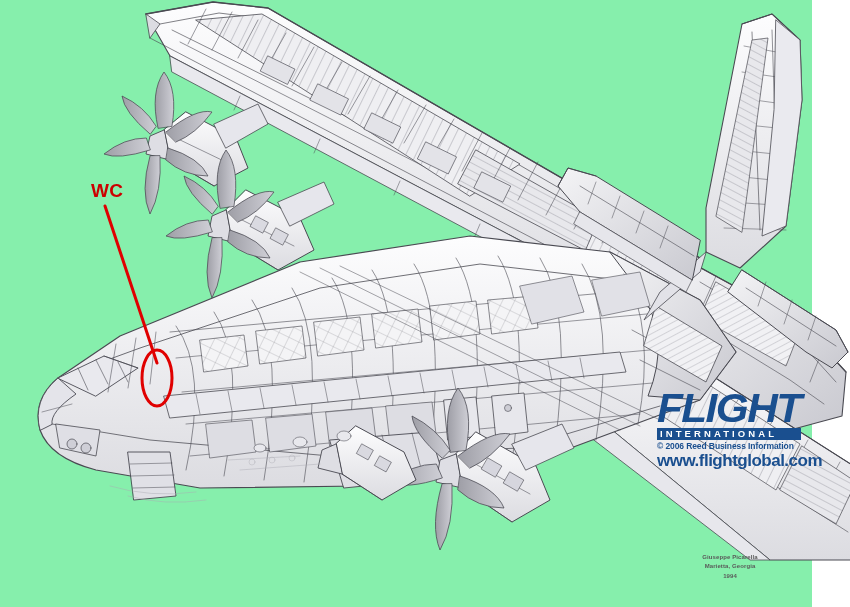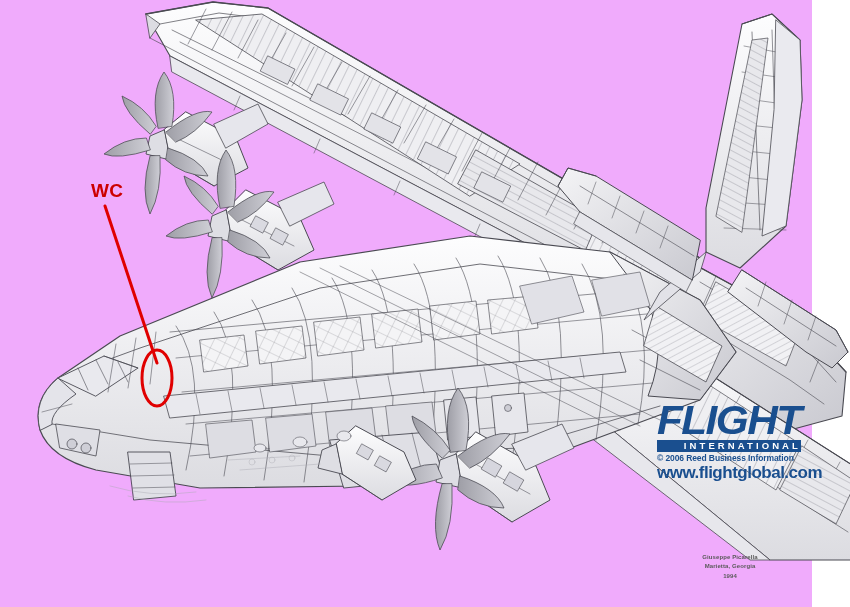--- a/index.html
+++ b/index.html
@@ -1,39 +1,39 @@
 <!DOCTYPE html>
 <html><head>
 <meta charset="utf-8">
 <style>
   html,body{margin:0;padding:0;background:#ffffff;}
   body{width:850px;height:607px;overflow:hidden;
        font-family:"Liberation Sans",sans-serif;-webkit-font-smoothing:antialiased;}
-  #stage{position:relative;width:812px;height:607px;background:#f0abfc;}
+  #stage{position:relative;width:812px;height:607px;background:#86efac;}
 
   
   #cutaway{position:absolute;left:0;top:0;width:850px;height:607px;}
 
   
   #annot{position:absolute;left:0;top:0;width:850px;height:607px;pointer-events:none;}
 
   .wc-label{position:absolute;left:91px;top:181px;
             font-size:19px;font-weight:bold;color:#cc0000;
             letter-spacing:.4px;line-height:1;
             font-family:"Liberation Sans",sans-serif;}
 
   
-  #logo{position:absolute;left:657px;top:390px;width:148px;margin-top:12px;}
+  #logo{position:absolute;left:657px;top:390px;width:148px;}
   .logo-word{font-family:"Liberation Sans",sans-serif;
              font-size:40px;font-weight:bold;font-style:italic;
              color:#1a4f8f;letter-spacing:-1.5px;line-height:.92;
              transform:scaleX(1.06);transform-origin:left center;}
   .logo-band{margin-top:1px;background:#1a4f8f;color:#ffffff;
              font-size:9.5px;font-weight:bold;letter-spacing:3.1px;
-             text-align:right;padding:1.5px 0 1.5px 3px;line-height:1;
+             text-align:left;padding:1.5px 0 1.5px 3px;line-height:1;
              width:144px;box-sizing:border-box;}
   .logo-copy{margin-top:1.5px;font-size:8.5px;font-weight:bold;color:#1a4f8f;
              letter-spacing:-.1px;line-height:1.1;width:148px;}
   .logo-url{margin-top:.5px;font-size:17px;font-weight:bold;
             color:#1a4f8f;letter-spacing:-.5px;line-height:1.05;
             transform:scaleX(1.0);transform-origin:left center;}
 
   
   #credit{position:absolute;left:668px;top:553px;width:124px;text-align:center;
           color:#5a5a5a;font-size:6px;font-weight:bold;line-height:1.55;

